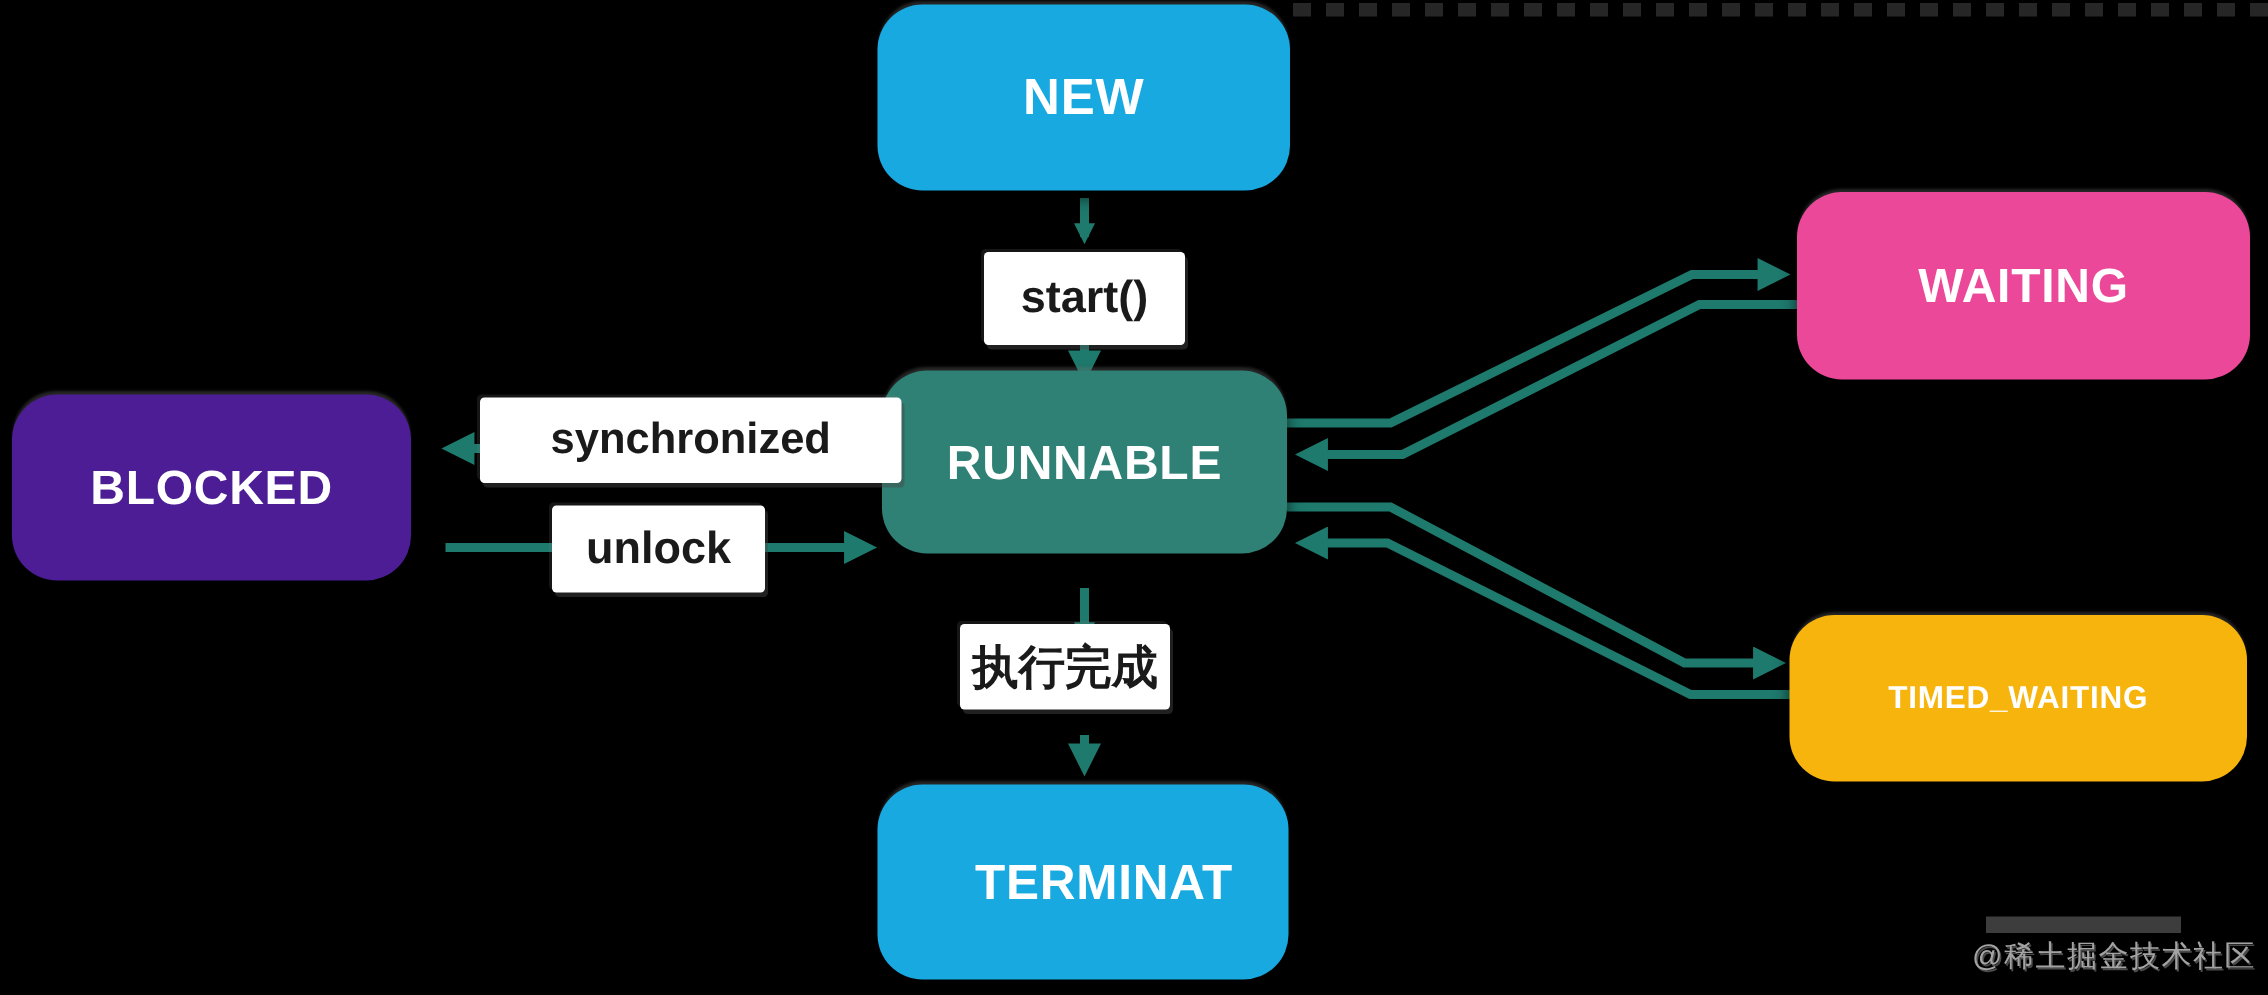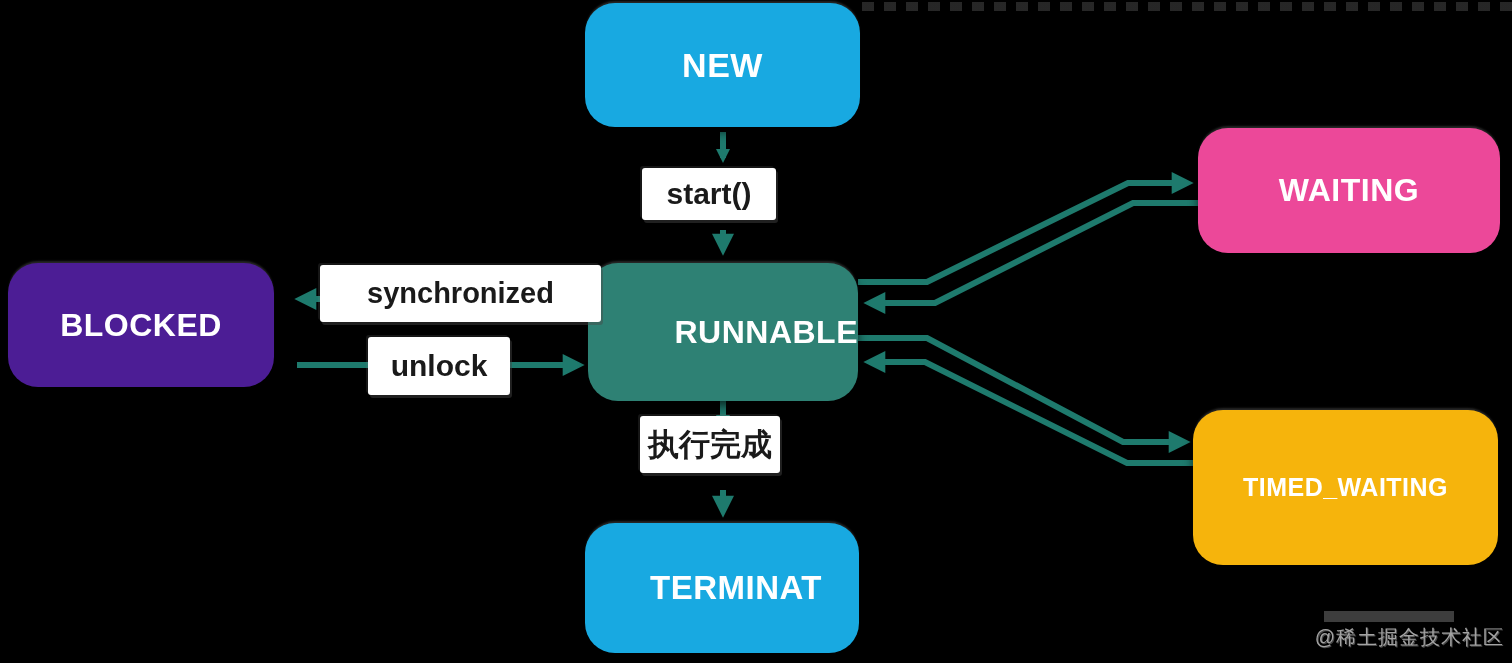--- a/index.html
+++ b/index.html
@@ -16,32 +16,32 @@
   .node{
     position:absolute;
     border-radius:30px;
     display:flex;align-items:center;justify-content:center;
     color:#ffffff;font-weight:bold;letter-spacing:.5px;
     box-shadow:0 -3px 2px -1px rgba(130,130,130,.30), 0 5px 10px rgba(0,0,0,.65);
   }
   .node span{white-space:nowrap;}
   .node-new          {left:585px;top:3px;  width:275px;height:124px;font-size:34px;}
   .node-blocked      {left:8px;  top:263px;width:266px;height:124px;font-size:32px;}
-  .node-runnable     {left:588px;top:263px;width:270px;height:138px;font-size:32px;justify-content:flex-end;}
+  .node-runnable     {left:588px;top:247px;width:270px;height:122px;font-size:32px;}
   .node-waiting      {left:1198px;top:128px;width:302px;height:125px;font-size:32px;}
-  .node-timed-waiting{left:1193px;top:410px;width:305px;height:155px;font-size:25px;}
+  .node-timed-waiting{left:1193px;top:410px;width:305px;height:111px;font-size:21px;}
   .node-terminated   {left:585px;top:523px;width:246px;height:130px;font-size:33px;padding-left:28px;}
   .chip{
     position:absolute;
     background:#ffffff;color:#1a1a1a;
     display:flex;align-items:center;justify-content:center;
     font-weight:600;border-radius:3px;
     box-shadow:2px 3px 0 rgba(70,70,70,.45), -2px -2px 0 rgba(120,120,120,.18);
   }
-  .chip-start       {left:642px;top:168px;width:134px;height:52px;font-size:30px;}
+  .chip-start       {left:656px;top:168px;width:134px;height:62px;font-size:30px;}
   .chip-synchronized{left:320px;top:265px;width:281px;height:57px;font-size:29px;}
   .chip-unlock      {left:368px;top:337px;width:142px;height:58px;font-size:30px;}
   .chip-finish      {left:640px;top:416px;width:140px;height:57px;font-size:31px;text-align:center;}
   .watermark{
     position:absolute;right:8px;bottom:12px;
     color:#a3a3a3;font-size:20px;letter-spacing:1px;
     text-shadow:1px 1px 0 #4a4a4a;
     white-space:nowrap;
   }
   .wm-ghost{

